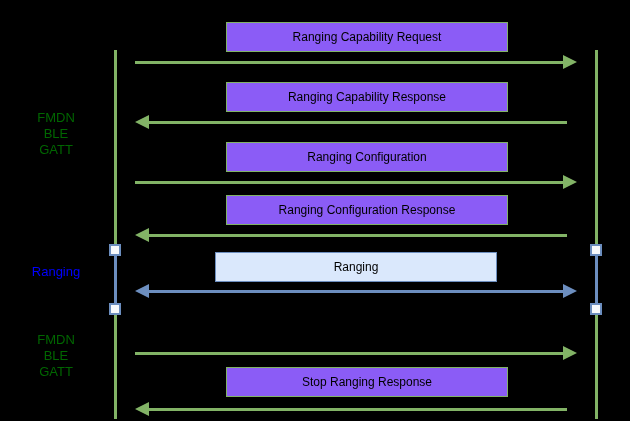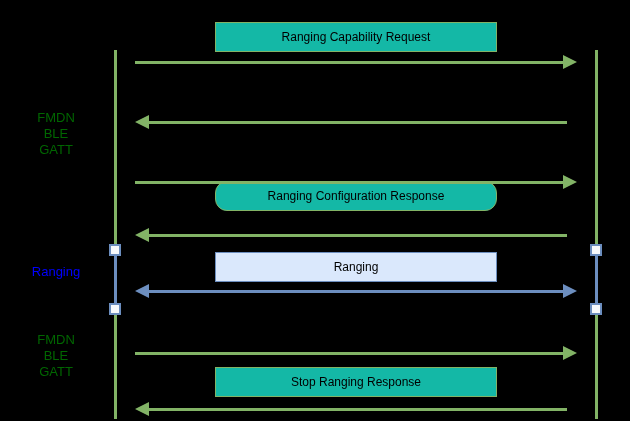--- a/index.html
+++ b/index.html
@@ -18,21 +18,21 @@
   .seg-blue{background:#6c8ebf;}
 
   
   .endpoint{position:absolute;width:12px;height:12px;box-sizing:border-box;
             background:#f8fafd;border:2px solid #6c8ebf;}
 
   
   .msg-box{position:absolute;left:215px;width:282px;height:30px;box-sizing:border-box;
            display:flex;align-items:center;justify-content:center;
            font-size:12px;color:#000000;border:1px solid;}
-  .box-green{background:#14b8a6;border-color:#82b366;}
+  .box-green{background:#8b5cf6;border-color:#82b366;margin-left:11px;}
   .box-blue{background:#dae8fc;border-color:#6c8ebf;}
 
   
   .arrow{position:absolute;left:135px;width:442px;height:14px;}
   .shaft{position:absolute;top:6px;height:3px;}
   .arrow-green .shaft{background:#82b366;}
   .arrow-blue .shaft{background:#6c8ebf;}
   .dir-right .shaft{left:0;width:428px;}
   .dir-left .shaft{left:14px;width:418px;}
   .dir-both .shaft{left:14px;width:414px;}
@@ -70,21 +70,23 @@
   <div class="endpoint" style="left:109px;top:244px;"></div>
   <div class="endpoint" style="left:109px;top:303px;"></div>
 
   <div class="lifeline-seg seg-green" style="left:595px;top:50px;height:195px;"></div>
   <div class="lifeline-seg seg-blue" style="left:595px;top:245px;height:68px;"></div>
   <div class="lifeline-seg seg-green" style="left:595px;top:313px;height:106px;"></div>
   <div class="endpoint" style="left:590px;top:244px;"></div>
   <div class="endpoint" style="left:590px;top:303px;"></div>
 
   <div class="msg-box box-green" style="top:22px;">Ranging Capability Request</div>
-  <div class="msg-box box-green" style="top:181px;border-radius:12px;">Ranging Configuration Response</div>
+  <div class="msg-box box-green" style="top:82px;">Ranging Capability Response</div>
+  <div class="msg-box box-green" style="top:142px;">Ranging Configuration</div>
+  <div class="msg-box box-green" style="top:195px;">Ranging Configuration Response</div>
   <div class="msg-box box-blue" style="top:252px;">Ranging</div>
   <div class="msg-box box-green" style="top:367px;">Stop Ranging Response</div>
 
   <div class="arrow arrow-green dir-right" style="top:55px;">
     <div class="shaft"></div>
     <div class="head head-right"></div>
   </div>
   <div class="arrow arrow-green dir-left" style="top:115px;">
     <div class="shaft"></div>
     <div class="head head-left"></div>

